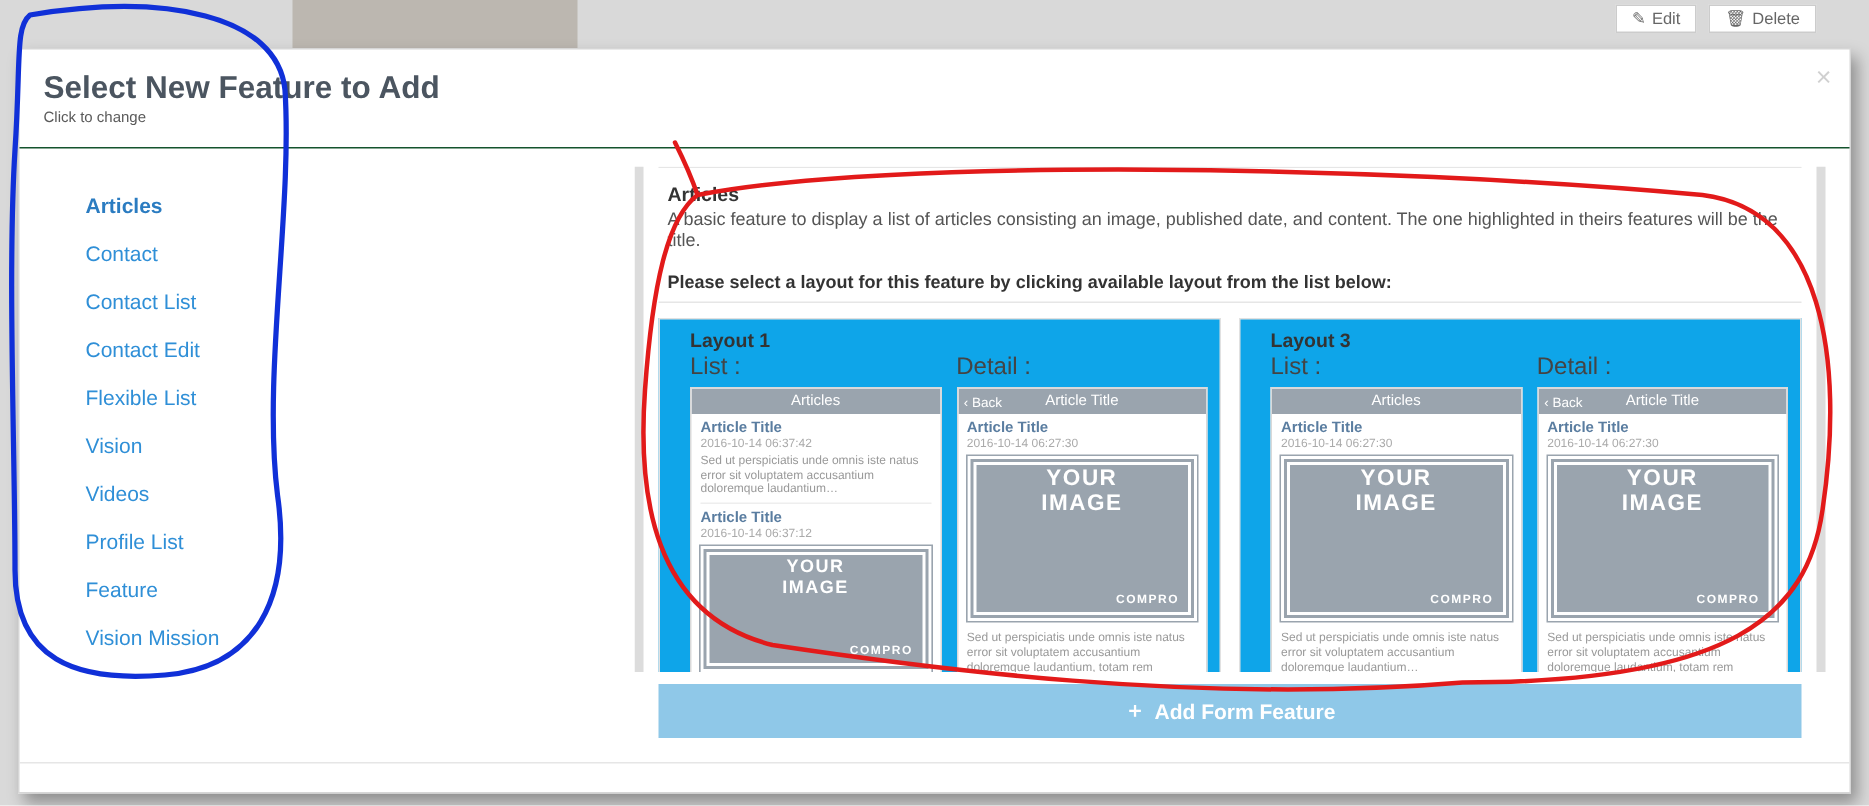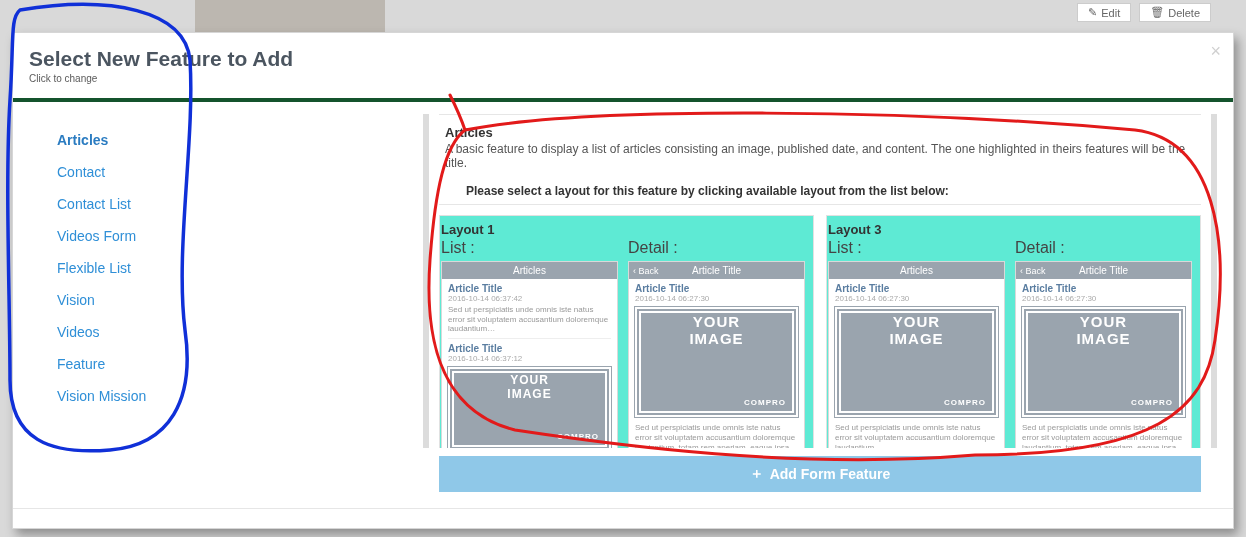--- a/index.html
+++ b/index.html
@@ -30,21 +30,21 @@
     position: absolute;
     left: 12px; right: 12px; top: 32px; bottom: 8px;
     background: #fff;
     border: 1px solid #d6d6d6;
     box-shadow: 4px 6px 10px rgba(0,0,0,.35);
     display: flex;
     flex-direction: column;
   }
   .modal-head {
     padding: 14px 3px 14px 16px;
-    border-bottom: 4px solid #14532d;
+    border-bottom: 1px solid #14532d;
     position: relative;
   }
   .modal-title {
     color: #4b5560;
     font-size: 21px;
     font-weight: 600;
   }
   .modal-sub {
     color: #5a5a5a;
     font-size: 10px;
@@ -89,31 +89,31 @@
     border-right: 6px solid #dcdcdc;
     padding: 0 10px;
   }
   .feat-panel {
     border-top: 1px solid #e6e6e6;
     border-bottom: 1px solid #e6e6e6;
     padding: 10px 6px 6px 6px;
   }
   .feat-name { font-weight: 700; font-size: 13px; color: #333; }
   .feat-desc { font-size: 12px; color: #555; margin-top: 2px; }
-  .feat-instr { font-size: 12px; font-weight: 700; color: #333; margin-top: 14px; margin-left: 21px; }
+  .feat-instr { font-size: 12px; font-weight: 700; color: #333; margin-top: 14px; }
 
   .layouts {
     display: flex; gap: 12px;
     margin-top: 10px;
   }
   .layout-card {
     flex: 1;
     border: 1px solid #e1e1e1;
-    background: #5eead4;
-    padding: 6px 8px 8px 1px;
+    background: #0ea5e9;
+    padding: 6px 8px 8px 20px;
     cursor: pointer;
   }
   .layout-title { font-weight: 700; font-size: 13px; color: #333; }
   .layout-cols { display:flex; gap:10px; margin-top:2px; }
   .lcol { flex:1; }
   .lcol-label { font-size: 16px; color:#444; }
 
   .mockframe {
     margin-top: 4px;
     border: 1px solid #d9d9d9;
@@ -189,24 +189,25 @@
       <span>×</span>
     </button>
   </div>
 
   <div class="modal-body">
 
     <div class="sidebar">
       <div class="sidebar-item active"><a>Articles</a></div>
       <div class="sidebar-item"><a>Contact</a></div>
       <div class="sidebar-item"><a>Contact List</a></div>
-      <div class="sidebar-item"><a>Videos Form</a></div>
+      <div class="sidebar-item"><a>Contact Edit</a></div>
       <div class="sidebar-item"><a>Flexible List</a></div>
       <div class="sidebar-item"><a>Vision</a></div>
       <div class="sidebar-item"><a>Videos</a></div>
+      <div class="sidebar-item"><a>Profile List</a></div>
       <div class="sidebar-item"><a>Feature</a></div>
       <div class="sidebar-item"><a>Vision Mission</a></div>
     </div>
 
     <div class="content">
       <div class="scroll-inner">
         <div class="feat-panel">
           <div class="feat-name">Articles</div>
           <div class="feat-desc">A basic feature to display a list of articles consisting an image, published date, and content. The one highlighted in theirs features will be the title.</div>
           <div class="feat-instr">Please select a layout for this feature by clicking available layout from the list below:</div>

